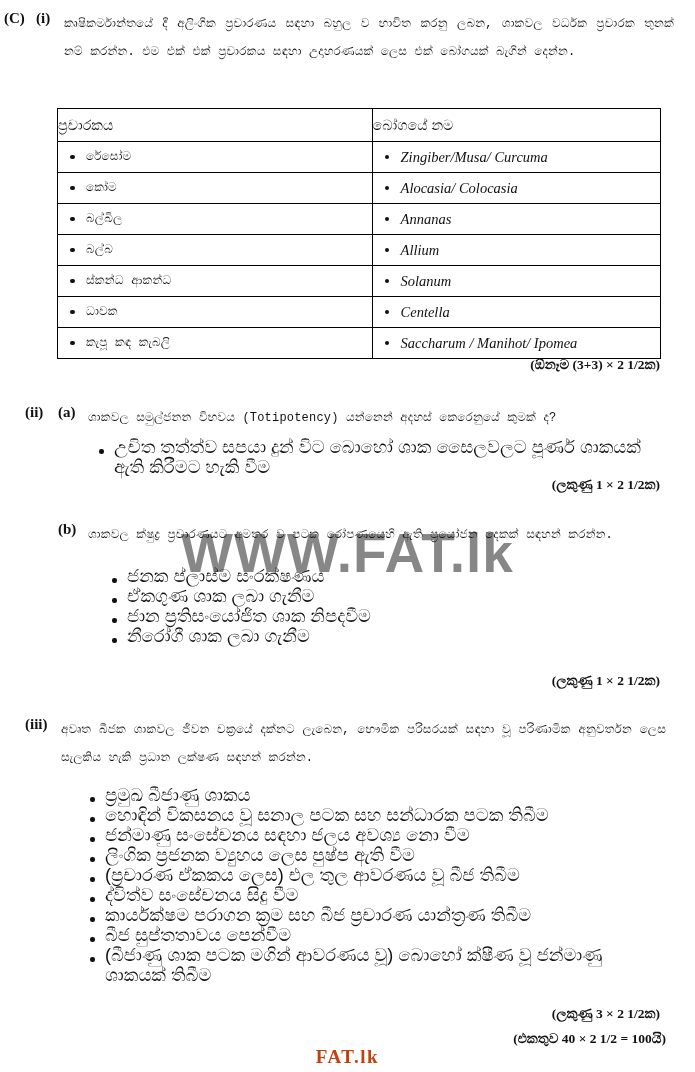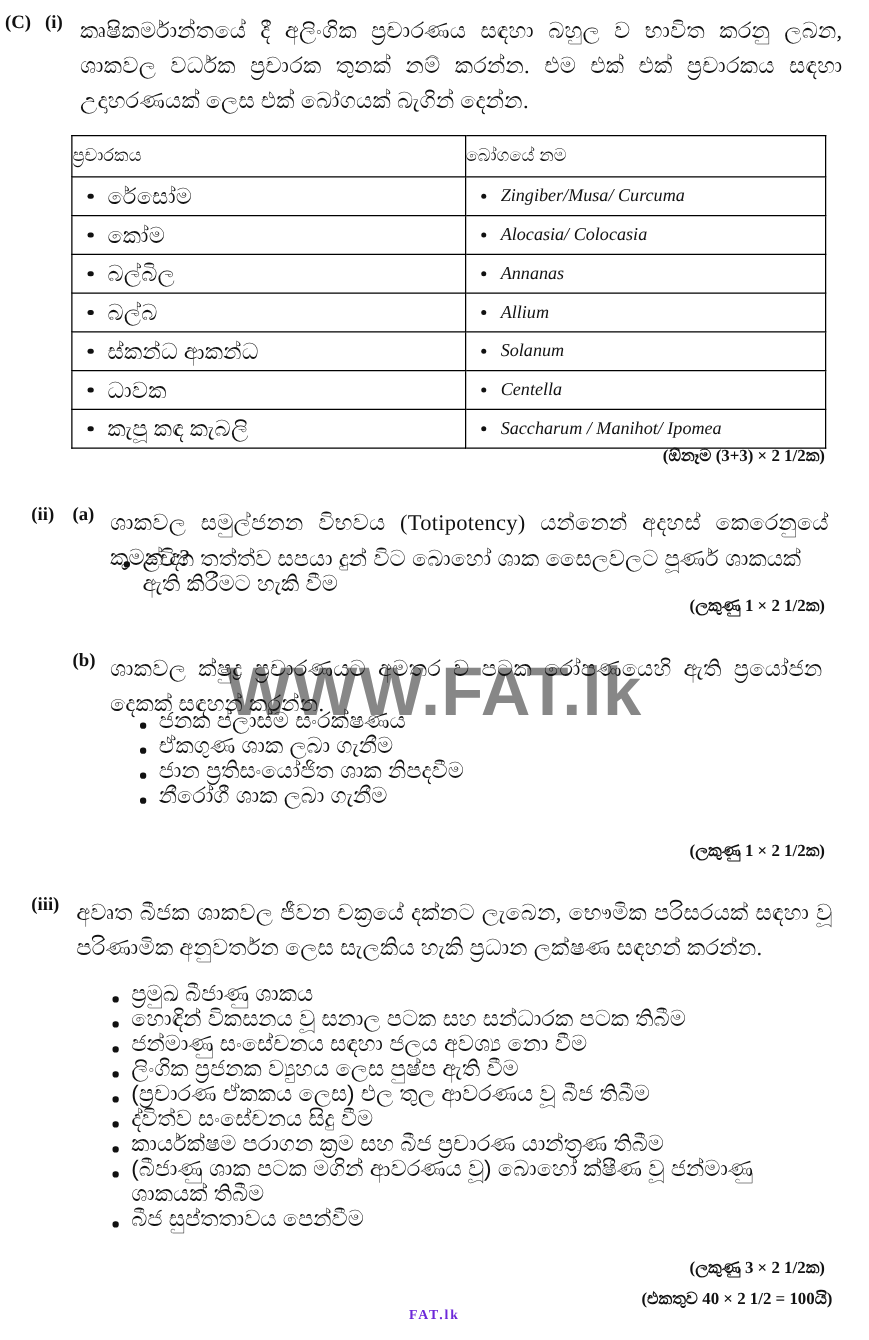--- a/index.html
+++ b/index.html
@@ -49,22 +49,22 @@
     display: flex;
     align-items: flex-start;
   }
   .lbl {
     font-weight: bold;
     font-size: 15px;
     font-family: "Liberation Serif", "DejaVu Serif", serif;
     flex: none;
   }
   .sin {
-    font-family: Liberation Serif, serif;
-    font-size: 18px;
+    font-family: Liberation Mono, monospace;
+    font-size: 12px;
     line-height: 28px;
     text-align: justify;
     letter-spacing: .2px;
   }
   .sin-i {
     font-family: "Liberation Serif", "DejaVu Serif", serif;
     font-style: italic;
     font-size: 14.5px;
   }
 
@@ -148,23 +148,23 @@
 
   
   .footer-logo {
     position: absolute;
     left: 0;
     top: 1046px;
     width: 695px;
     text-align: center;
     font-family: "Liberation Serif", "DejaVu Serif", serif;
     font-weight: bold;
-    font-size: 11px;
+    font-size: 19px;
     letter-spacing: 1.5px;
-    color: #6d28d9;
+    color: #c2410c;
   }
 </style>
 </head>
 <body>
 
 <div class="page">
 
   <div class="watermark">WWW.FAT.lk</div>
 
   <div class="content">
@@ -278,22 +278,22 @@
     </div>
 
     <ul class="blist" style="position:absolute; left:88px; top:785px; width:565px;">
       <li>ප්‍රමුඛ බීජාණු ශාකය</li>
       <li>හොඳින් විකසනය වූ සනාල පටක සහ සන්ධාරක පටක තිබීම</li>
       <li>ජන්මාණු සංසේචනය සඳහා ජලය අවශ්‍ය නො වීම</li>
       <li>ලිංගික ප්‍රජනක ව්‍යුහය ලෙස පුෂ්ප ඇති වීම</li>
       <li>(ප්‍රචාරණ ඒකකය ලෙස) එල තුල ආවරණය වූ බීජ තිබීම</li>
       <li>ද්විත්ව සංසේචනය සිදු වීම</li>
       <li>කාර්යක්ෂම පරාගන ක්‍රම සහ බීජ ප්‍රචාරණ යාන්ත්‍රණ තිබීම</li>
+      <li>බීජ සුප්තතාවය පෙන්වීම</li>
       <li>(බීජාණු ශාක පටක මගින් ආවරණය වූ) බොහෝ ක්ෂීණ වූ ජන්මාණු ශාකයක් තිබීම</li>
-      <li>බීජ සුප්තතාවය පෙන්වීම</li>
     </ul>
 
     <div class="marks" style="left:360px; top:1006px; width:300px;">(ලකුණු 3 × 2 1/2ක)</div>
 
     <div class="marks" style="left:336px; top:1031px; width:330px;">(එකතුව 40 × 2 1/2 = 100යි)</div>
 
     <div class="footer-logo">FAT.lk</div>
 
   </div>
 </div>

